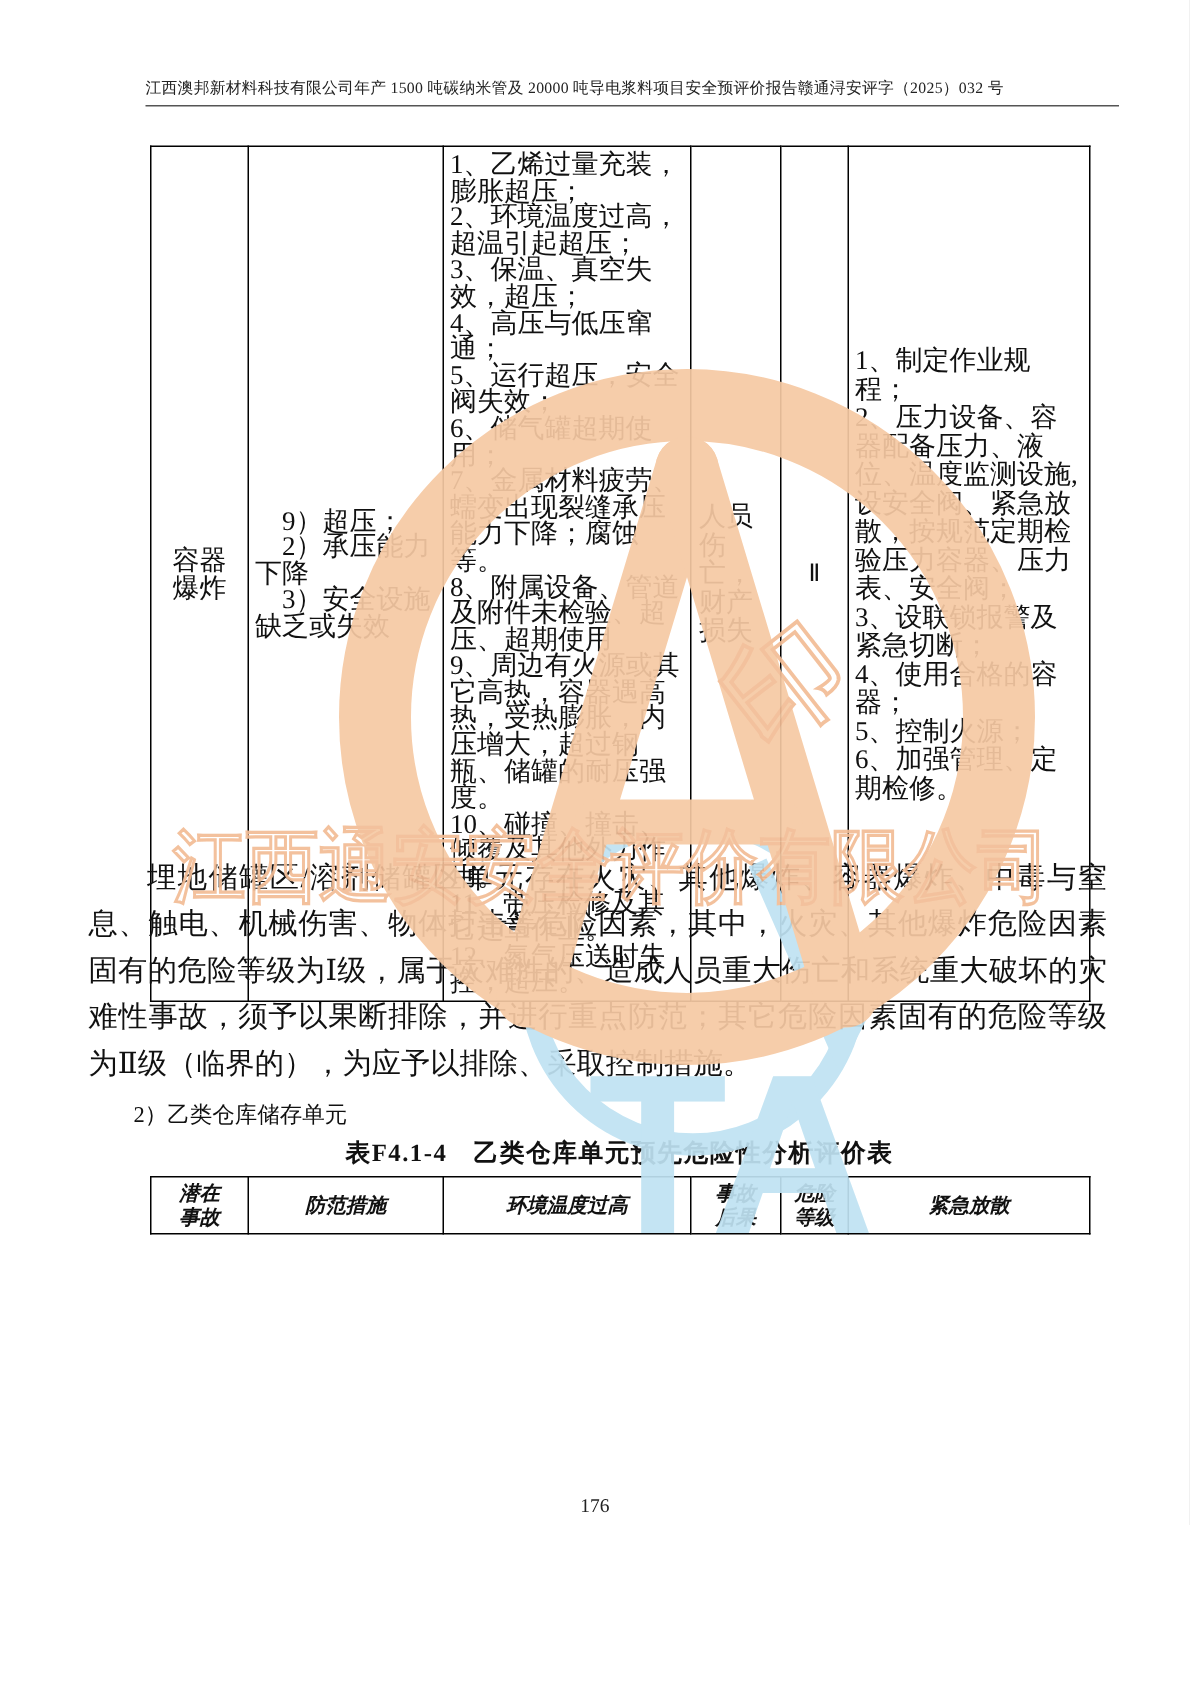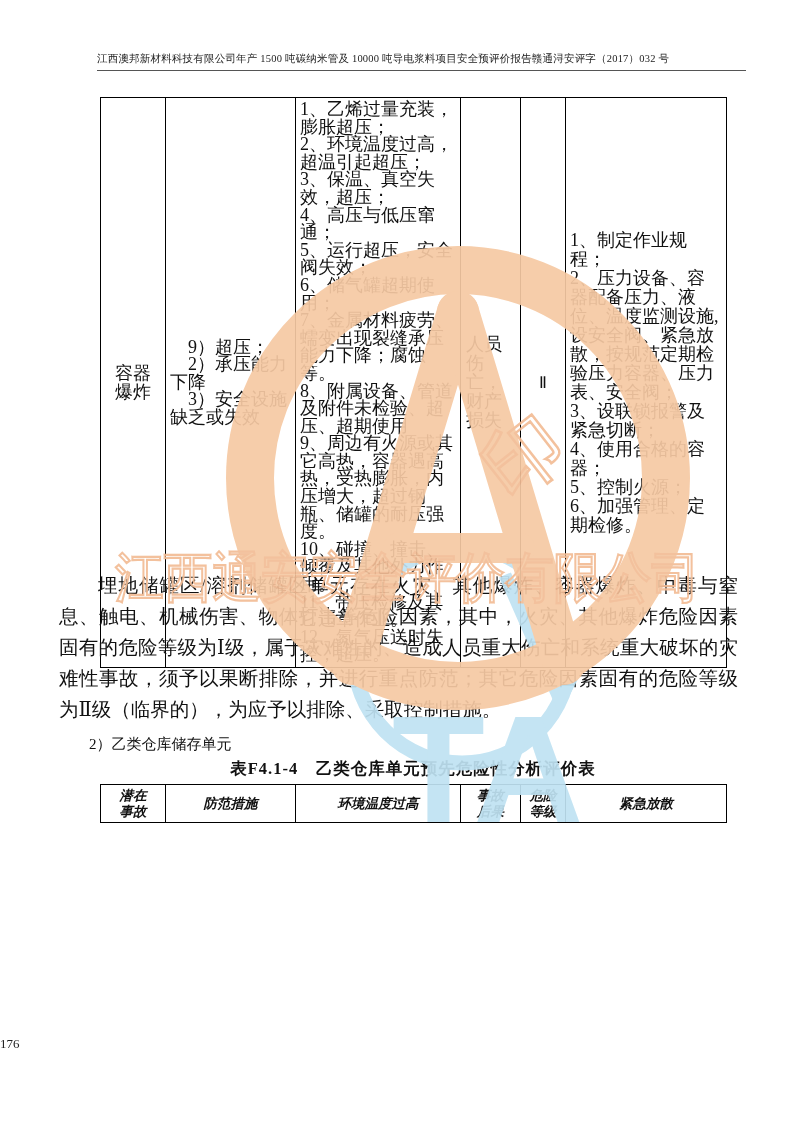--- a/index.html
+++ b/index.html
@@ -47,36 +47,36 @@
 
   
   .t2 { position:absolute; left:100px; top:784px; width:626px;font-style:italic; }
   .t2 th {
     border:1.5px solid #000; font-size:13.5px; font-weight:bold;
     line-height:15.5px; height:38px; text-align:center; vertical-align:middle;
     color:#111;
   }
 
   .page-number {
-    position:absolute; left:0; top:1036px; width:100%;
-    font-size:13px; color:#222;
+    position:absolute; left:0; top:996px; width:100%;
+    text-align:center; font-size:13px; color:#222;
     font-family:"Liberation Serif",serif;
   }
 
   
   .watermark {
     position:absolute; left:0; top:0; pointer-events:none; opacity:.92;
   }
 </style>
 </head>
 <body>
 
 <div class="page">
 
-  <div class="doc-header">江西澳邦新材料科技有限公司年产 1500 吨碳纳米管及 10000 吨导电浆料项目安全预评价报告赣通浔安评字（2017）032 号</div>
+  <div class="doc-header">江西澳邦新材料科技有限公司年产 1500 吨碳纳米管及 20000 吨导电浆料项目安全预评价报告赣通浔安评字（2025）032 号</div>
 
   <table class="t1">
     <colgroup>
       <col style="width:65px">
         <col style="width:130px">
         <col style="width:165px">
       <col style="width:60px">
         <col style="width:45px">
         <col style="width:161px">
     </colgroup>

